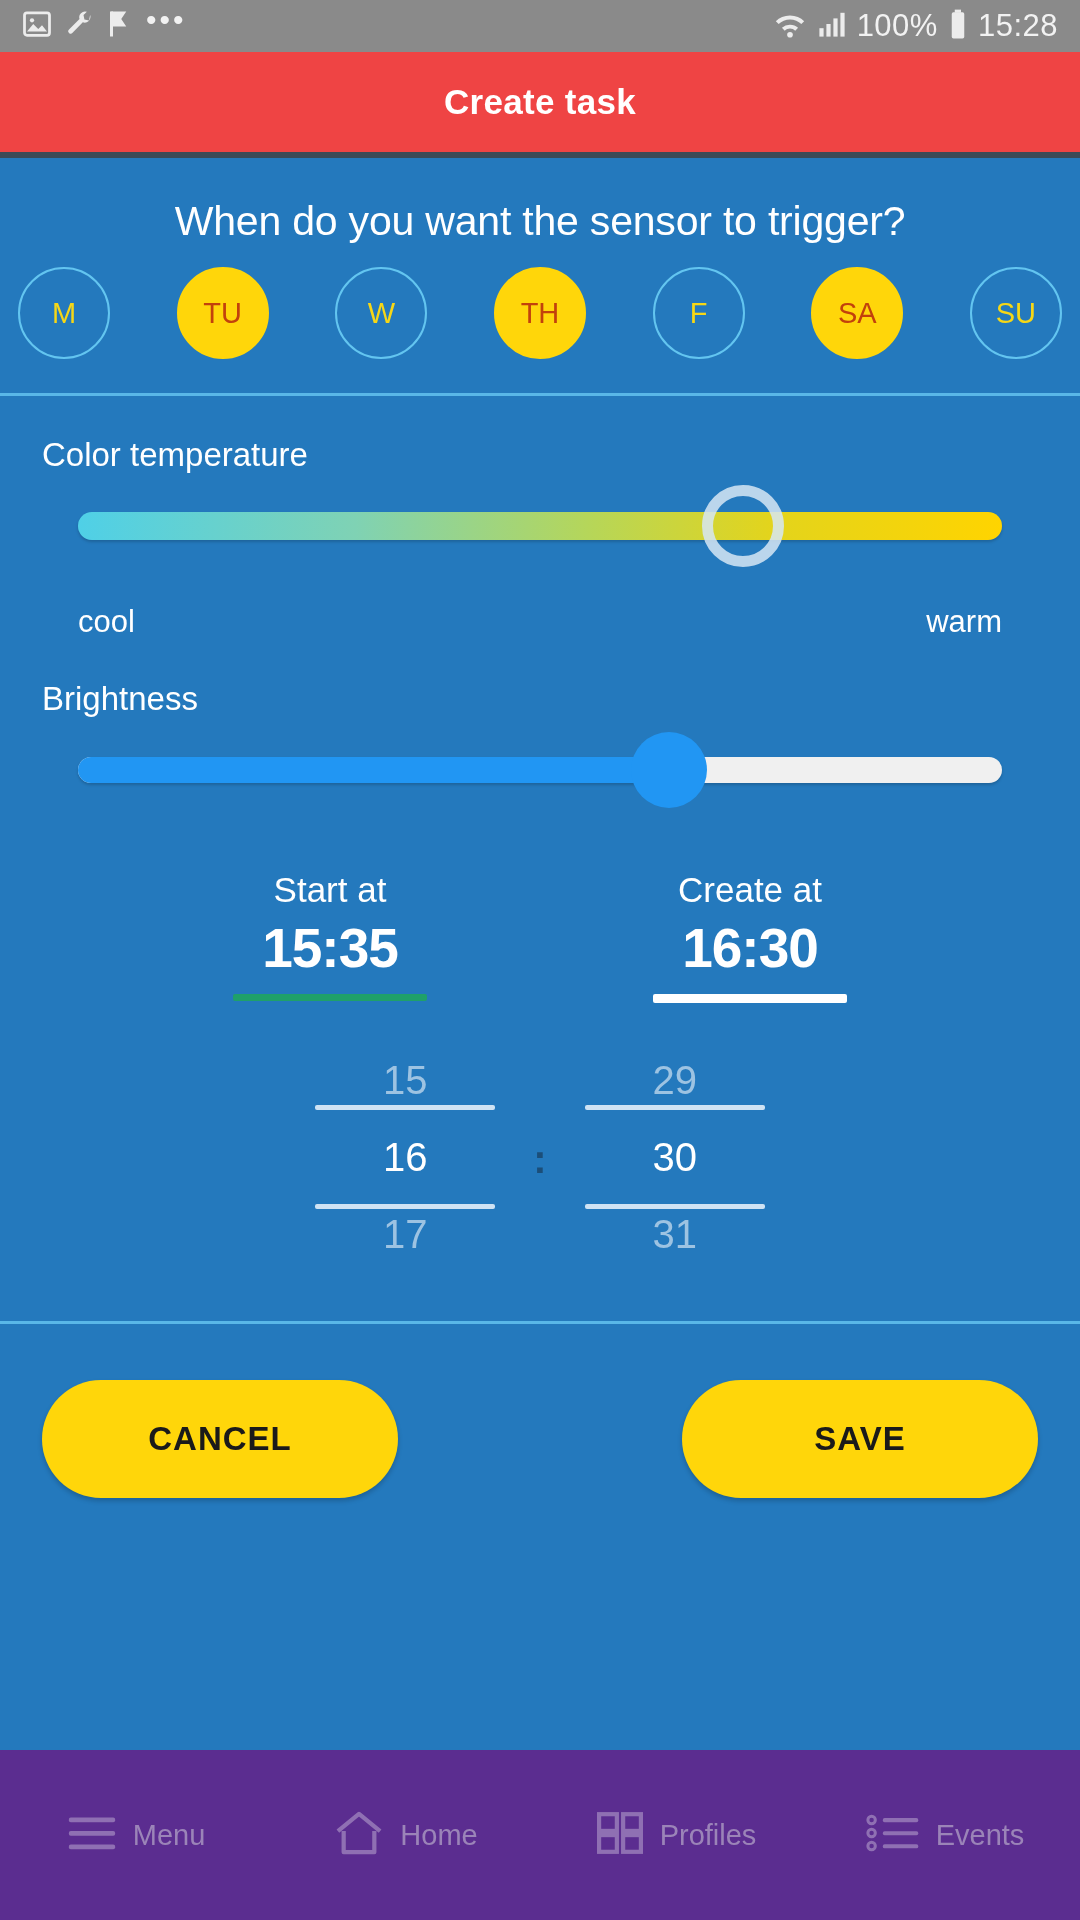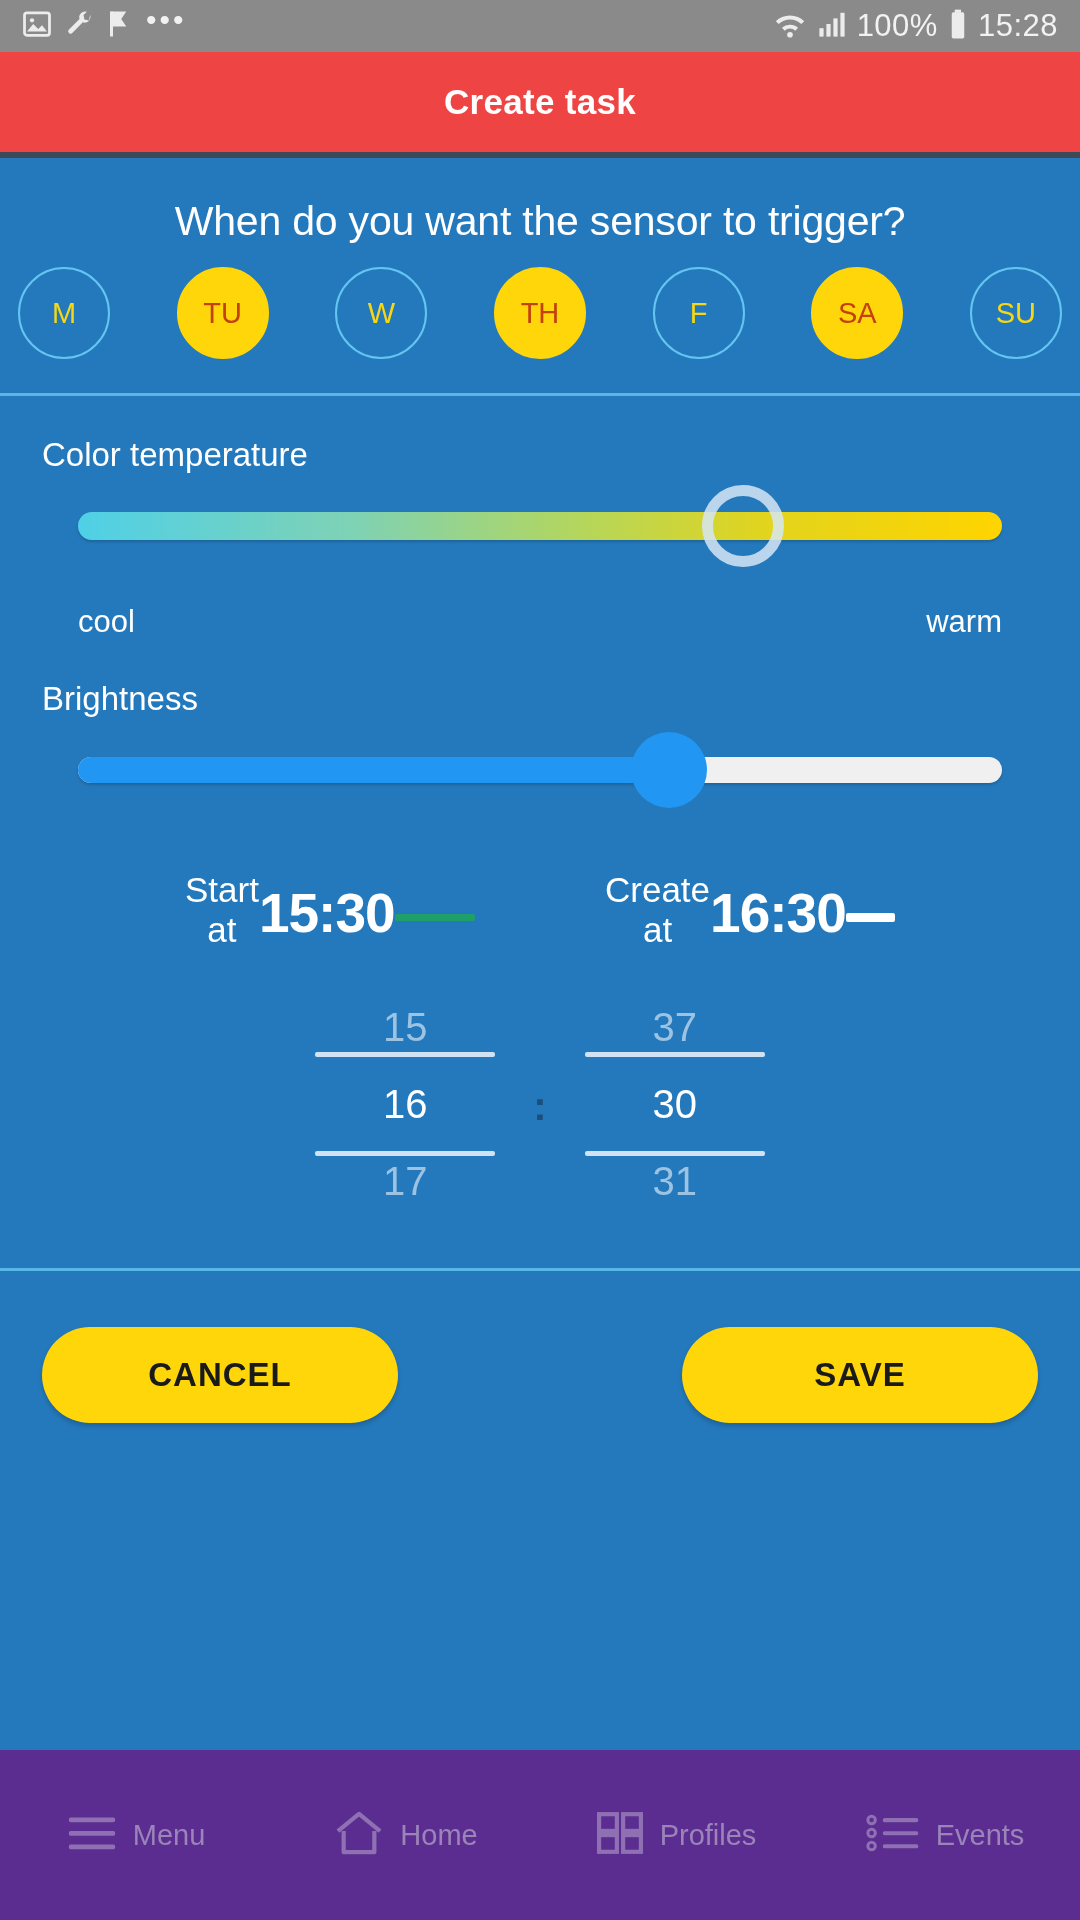--- a/index.html
+++ b/index.html
@@ -77,41 +77,41 @@
   .ring-thumb {
     position:absolute; top:50%; width:82px; height:82px; border-radius:50%;
     border:11px solid rgba(214,230,245,.85); background:transparent;
     transform:translate(-50%,-50%);
   }
   .ct-legend { display:flex; justify-content:space-between; margin:0 78px; padding-top:26px; }
   .ct-legend span { color:#ffffff; font-size:31px; }
 
   
   .times { display:flex; justify-content:center; gap:130px; padding-top:48px; }
-  .time-col { display:flex; flex-direction:row; align-items:center; width:290px;text-align:center; }
+  .time-col { display:flex; flex-direction:column; align-items:center; width:290px; }
   .time-label { color:#ffffff; font-size:35px; font-weight:400; }
   .time-value { color:#ffffff; font-size:55px; font-weight:bold; padding-top:6px; letter-spacing:-1px; }
   .time-underline { width:194px; height:7px; margin-top:14px; border-radius:2px; }
   .ul-green { background:#1fa06a; }
   .ul-white { background:#ffffff; height:9px; }
 
   
   .picker { display:flex; justify-content:center; align-items:flex-start; gap:38px; padding-top:52px; }
   .picker-col { width:180px; display:flex; flex-direction:column; align-items:center; }
   .pk-dim { color:#9dc3e2; font-size:40px; line-height:1.25; }
   .pk-sel { color:#ffffff; font-size:40px; line-height:1.25; padding:22px 0; }
   .pk-line { width:100%; height:5px; background:#cfe3f4; border-radius:2px; }
   .colon { color:#1b4e79; font-size:40px; font-weight:bold; align-self:center; position:relative; top:2px; }
 
   
   .bottom-divider { height:3px; background:#59b7e8; margin-top:62px; }
   .actions { display:flex; justify-content:space-between; padding:56px 42px 0 42px; }
   .btn {
     background:#ffd60a; color:#1a1a1a; border:none; border-radius:60px;
-    width:356px; height:96px; font-size:33px; font-weight:bold; letter-spacing:1px;
+    width:356px; height:118px; font-size:33px; font-weight:bold; letter-spacing:1px;
     font-family:"Liberation Sans", sans-serif;
     box-shadow:0 3px 5px rgba(0,0,0,.2);
   }
 
   
   .navbar {
     flex:0 0 170px; background:#5b2d90; display:flex;
   }
   .nav-item { flex:1; display:flex; flex-direction:row; align-items:center; justify-content:center; gap:14px; }
   .nav-label { color:#9b84b8; font-size:29px; }
@@ -222,41 +222,41 @@
       <div class="slider-wrap">
         <div class="track"></div>
         <div class="track-fill" id="br-fill" style="width: 64%;"></div>
         <div class="thumb" id="br-thumb" style="left: 64%;"></div>
       </div>
     </div>
 
     <div class="times">
       <div class="time-col">
         <div class="time-label">Start at</div>
-        <div class="time-value">15:30</div>
+        <div class="time-value">15:35</div>
         <div class="time-underline ul-green"></div>
       </div>
       <div class="time-col">
         <div class="time-label">Create at</div>
         <div class="time-value">16:30</div>
         <div class="time-underline ul-white"></div>
       </div>
     </div>
 
     <div class="picker">
       <div class="picker-col">
         <div class="pk-dim">15</div>
         <div class="pk-line"></div>
         <div class="pk-sel">16</div>
         <div class="pk-line"></div>
         <div class="pk-dim">17</div>
       </div>
       <div class="colon">:</div>
       <div class="picker-col">
-        <div class="pk-dim">37</div>
+        <div class="pk-dim">29</div>
         <div class="pk-line"></div>
         <div class="pk-sel">30</div>
         <div class="pk-line"></div>
         <div class="pk-dim">31</div>
       </div>
     </div>
 
     <div class="bottom-divider"></div>
 
     <div class="actions">

